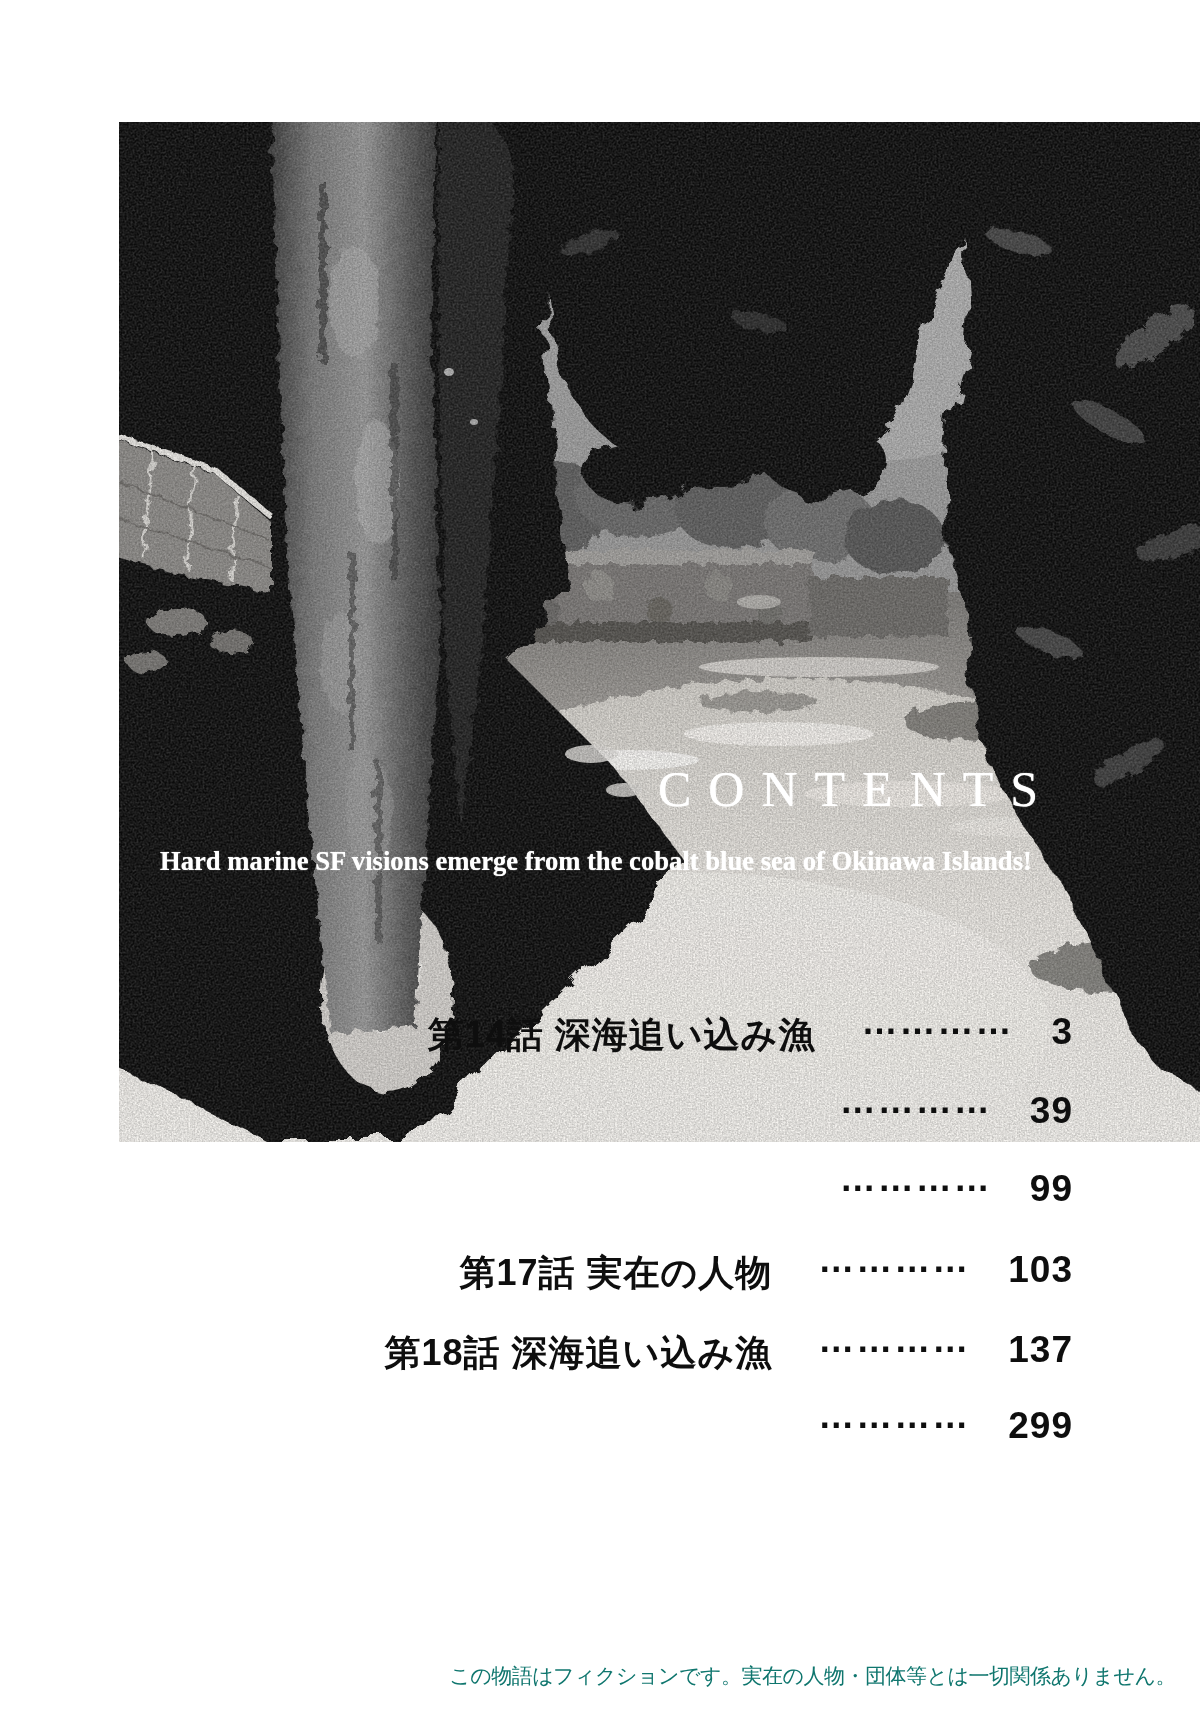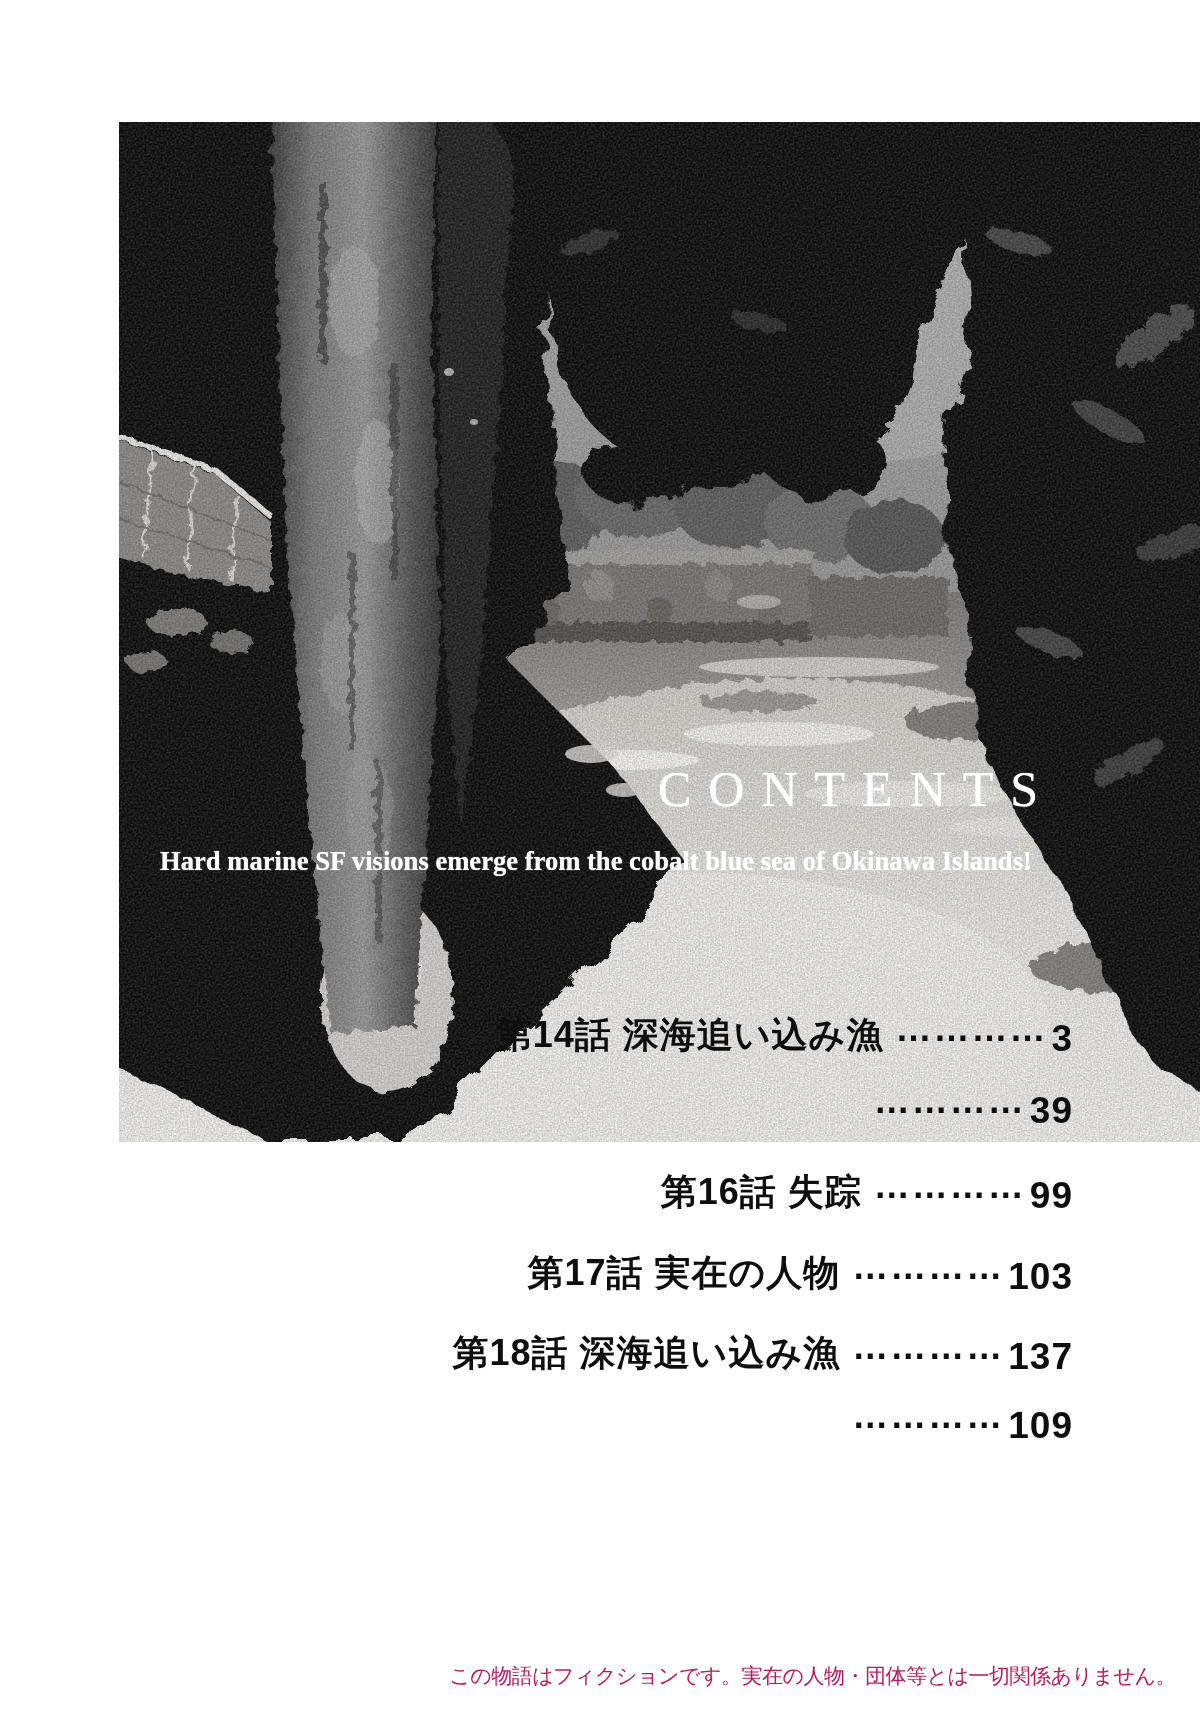--- a/index.html
+++ b/index.html
@@ -23,35 +23,35 @@
     position:absolute; left:160px; top:845px;
     font-family:"Liberation Serif", serif; font-weight:700;
     font-size:28px; color:#ffffff; white-space:nowrap;
     transform:scaleX(.95); transform-origin:left center;
     text-shadow:0 0 1px rgba(255,255,255,.9);
   }
 
   
   .toc-row {
     position:absolute; right:127px;
-    display:flex; align-items:flex-end; white-space:nowrap;
+    display:flex; align-items:flex-start; white-space:nowrap;
     font-family:"Liberation Sans", sans-serif; font-weight:700;
-    font-size:36px; letter-spacing:1px; color:#0e0e0e;
+    font-size:36px; letter-spacing:1px; color:#0e0e0e;gap:34px;
   }
   .toc-leader {
     display:inline-block; margin:0 4px 0 12px;
     letter-spacing:2px; transform:translateY(-10px);
   }
   .toc-page { font-size:37px; }
 
   
   .disclaimer {
     position:absolute; right:24px; top:1662px;
     font-family:"Liberation Serif", serif; font-size:21px;
-    letter-spacing:-0.5px; color:#be185d; white-space:nowrap;
+    letter-spacing:-0.5px; color:#0f766e; white-space:nowrap;
   }
 </style>
 </head>
 <body>
 
 <div class="page">
 
   <div class="photo">
     <svg viewBox="0 0 1081 1020" width="1081" height="1020" preserveAspectRatio="none" role="img">
       <defs>
@@ -233,35 +233,34 @@
     <div class="toc-row" style="top:1011px">
       <span>第14話 深海追い込み漁</span>
       <span class="toc-leader">…………</span>
       <span class="toc-page">3</span>
     </div>
     <div class="toc-row" style="top:1090px">
       <span class="toc-leader">…………</span>
       <span class="toc-page">39</span>
     </div>
     <div class="toc-row" style="top:1168px">
-      <span>第16話 失踪</span>
       <span class="toc-leader">…………</span>
       <span class="toc-page">99</span>
     </div>
     <div class="toc-row" style="top:1249px">
       <span>第17話 実在の人物</span>
       <span class="toc-leader">…………</span>
       <span class="toc-page">103</span>
     </div>
     <div class="toc-row" style="top:1329px">
       <span>第18話 深海追い込み漁</span>
       <span class="toc-leader">…………</span>
       <span class="toc-page">137</span>
     </div>
     <div class="toc-row" style="top:1405px">
       <span class="toc-leader">…………</span>
-      <span class="toc-page">109</span>
+      <span class="toc-page">299</span>
     </div>
   </div>
 
   <div class="disclaimer">この物語はフィクションです。実在の人物・団体等とは一切関係ありません。</div>
 
 </div>
 
 </body></html>

